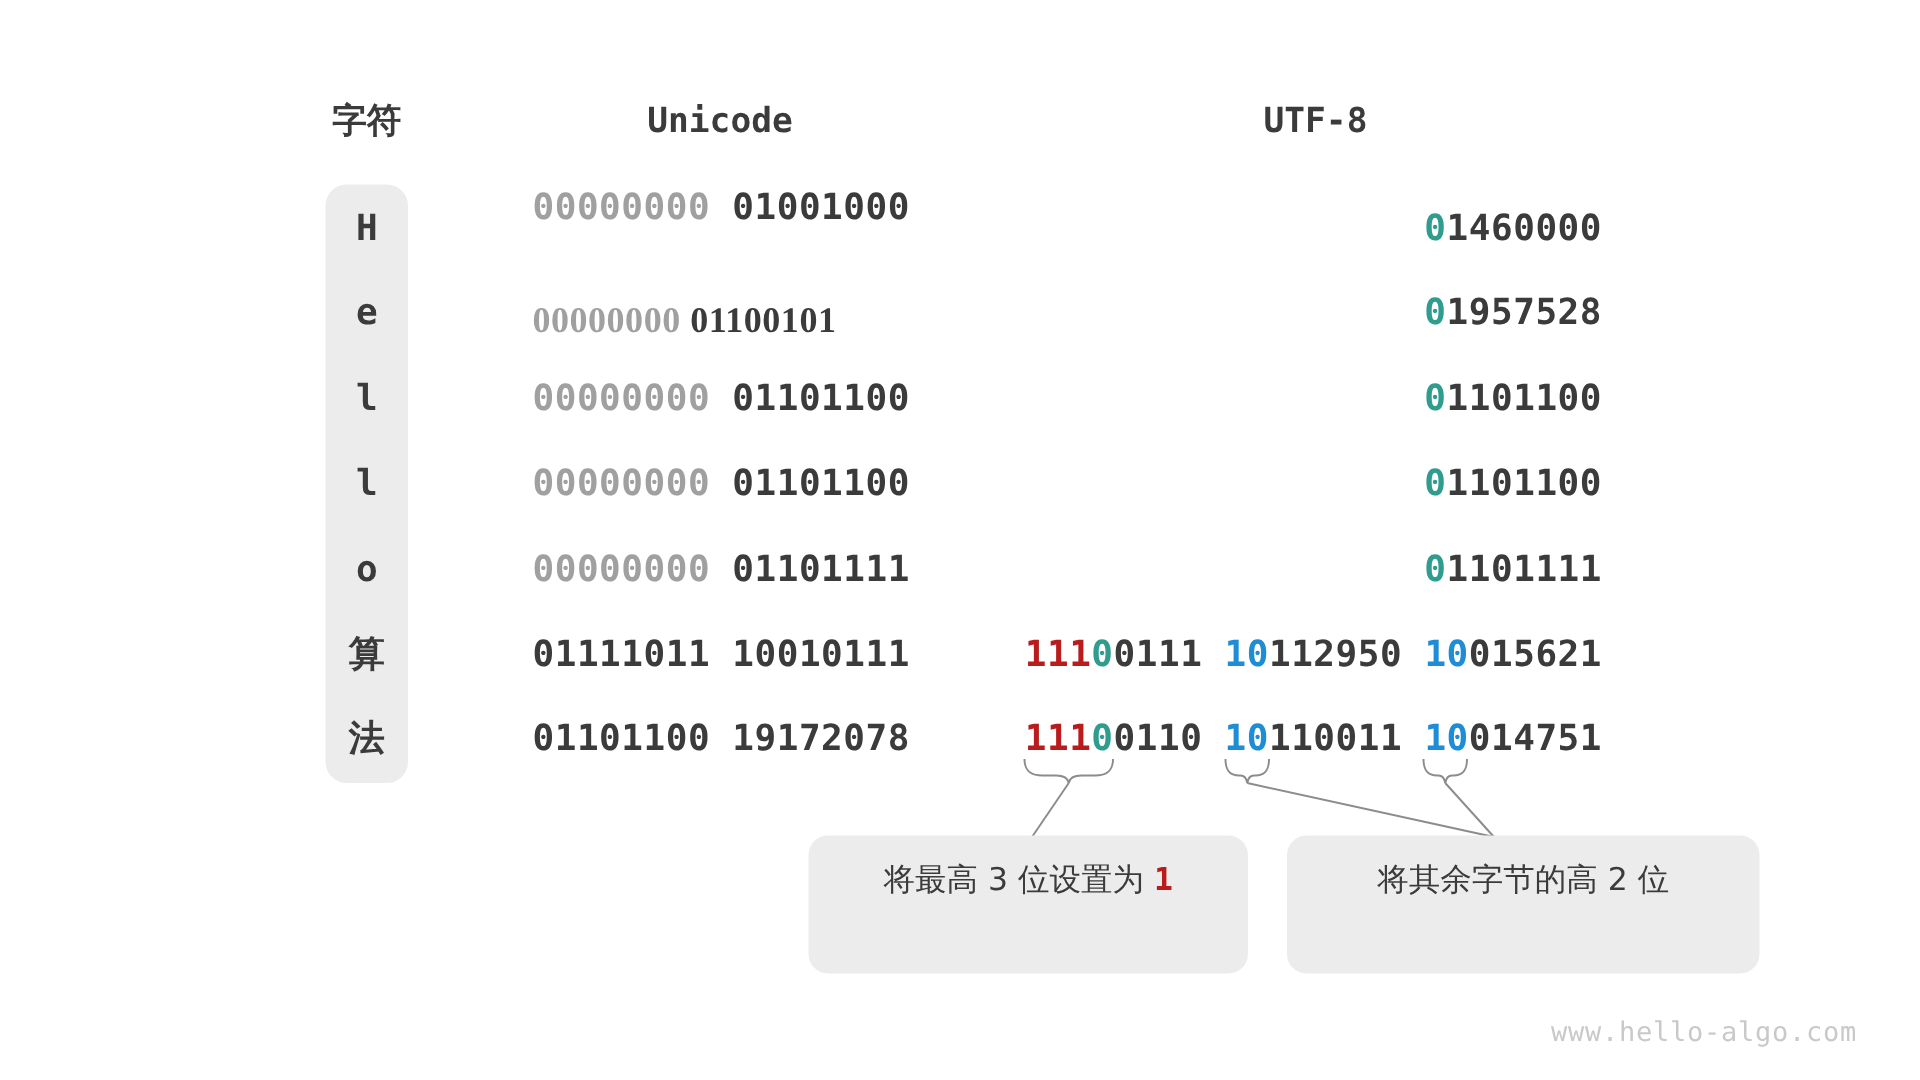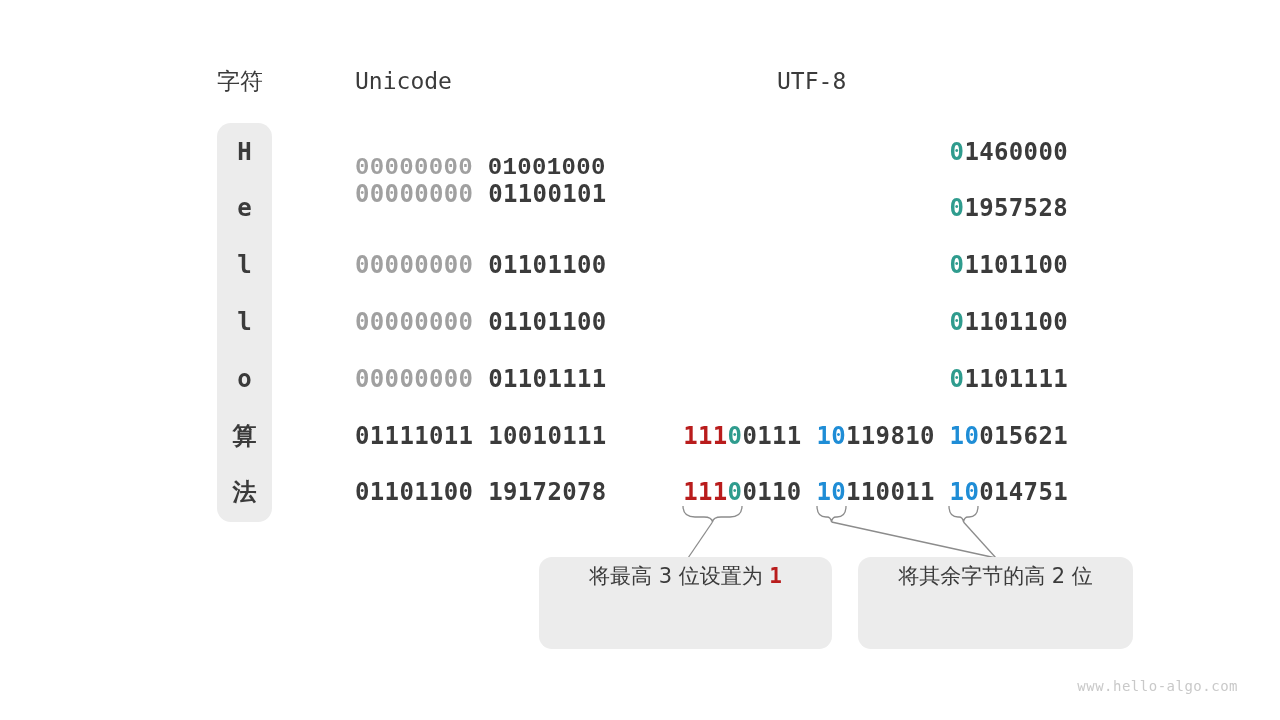--- a/index.html
+++ b/index.html
@@ -3,21 +3,21 @@
 <meta charset="utf-8">
 <style>
   html,body{margin:0;padding:0;}
   body{
     width:1280px;height:720px;position:relative;background:#ffffff;overflow:hidden;
     font-family:"DejaVu Sans","Liberation Sans",sans-serif;
   }
   
   .col-header{
     position:absolute;top:66px;height:30px;line-height:30px;
-    font-size:23px;font-weight:normal;color:#3b3b3b;
+    font-size:23px;font-weight:bold;color:#3b3b3b;text-align:center;
   }
   #hdr-char{left:217px;width:55px;}
   #hdr-unicode{left:355px;width:250px;font-family:"DejaVu Sans Mono","Liberation Mono",monospace;}
   #hdr-utf8{left:777px;width:200px;font-family:"DejaVu Sans Mono","Liberation Mono",monospace;}
   
   #char-pill{
     position:absolute;left:217px;top:123px;width:55px;height:399px;
     background:#ececec;border-radius:14px;
   }
   
@@ -40,64 +40,64 @@
   .seg-gray{color:#a0a0a0;}
   .seg-teal{color:#2f9c8e;}
   .seg-green{color:#b91c1c;}
   .seg-blue{color:#1f8dd6;}
   
   #annot-svg{position:absolute;left:0;top:0;width:1280px;height:720px;pointer-events:none;}
   #annot-svg path, #annot-svg line{stroke:#8c8c8c;stroke-width:1.3;fill:none;}
   
   .callout{
     position:absolute;top:557px;height:92px;background:#ececec;border-radius:13px;
-    box-sizing:border-box;padding-top:1px;
+    box-sizing:border-box;padding-top:11px;
   }
   #callout-1{left:539px;width:293px;}
-  #callout-2{left:858px;width:275px;}
+  #callout-2{left:858px;width:315px;}
   .callout-line{
     text-align:center;font-size:21px;line-height:36px;color:#3b3b3b;white-space:pre;
   }
   .callout-line .num{
     font-family:"DejaVu Sans Mono","Liberation Mono",monospace;font-weight:bold;font-size:21px;
   }
   
   #watermark{
-    position:absolute;right:42px;top:678px;font-size:14px;color:#c9c9c9;
+    position:absolute;right:42px;top:678px;font-size:18px;color:#c9c9c9;
     font-family:"DejaVu Sans Mono","Liberation Mono",monospace;letter-spacing:0.5px;
   }
 </style>
 </head>
 <body>
 
 <div class="col-header" id="hdr-char">字符</div>
 <div class="col-header" id="hdr-unicode">Unicode</div>
 <div class="col-header" id="hdr-utf8">UTF-8</div>
 
 <div id="char-pill"></div>
 
 <div id="rows-layer">
     <div class="bin-row-char" style="top: 135.5px;">H</div>
-    <div class="bin-unicode" style="top: 152px; font-family: Liberation Mono, monospace;"><span class="seg-gray">00000000 </span><span class="seg-dark">01001000</span></div>
+    <div class="bin-unicode" style="top: 122px;"><span class="seg-gray">00000000 </span><span class="seg-dark">01001000</span></div>
     <div class="bin-utf8" style="top: 135.5px;"><span class="seg-teal">0</span><span class="seg-dark">1460000</span></div>
     <div class="bin-row-char" style="top: 192.3px;">e</div>
-    <div class="bin-unicode" style="top: 178px;"><span class="seg-gray">00000000 </span><span class="seg-dark">01100101</span></div>
+    <div class="bin-unicode" style="top: 198px; font-family: Liberation Serif, serif;"><span class="seg-gray">00000000 </span><span class="seg-dark">01100101</span></div>
     <div class="bin-utf8" style="top: 192.3px;"><span class="seg-teal">0</span><span class="seg-dark">1957528</span></div>
     <div class="bin-row-char" style="top: 249.1px;">l</div>
     <div class="bin-unicode" style="top: 249.1px;"><span class="seg-gray">00000000 </span><span class="seg-dark">01101100</span></div>
     <div class="bin-utf8" style="top: 249.1px;"><span class="seg-teal">0</span><span class="seg-dark">1101100</span></div>
     <div class="bin-row-char" style="top: 305.9px;">l</div>
     <div class="bin-unicode" style="top: 305.9px;"><span class="seg-gray">00000000 </span><span class="seg-dark">01101100</span></div>
     <div class="bin-utf8" style="top: 305.9px;"><span class="seg-teal">0</span><span class="seg-dark">1101100</span></div>
     <div class="bin-row-char" style="top: 362.7px;">o</div>
     <div class="bin-unicode" style="top: 362.7px;"><span class="seg-gray">00000000 </span><span class="seg-dark">01101111</span></div>
     <div class="bin-utf8" style="top: 362.7px;"><span class="seg-teal">0</span><span class="seg-dark">1101111</span></div>
     <div class="bin-row-char" style="top: 419.5px;">算</div>
     <div class="bin-unicode" style="top: 419.5px;"><span class="seg-dark">01111011 10010111</span></div>
-    <div class="bin-utf8" style="top: 419.5px;"><span class="seg-green">111</span><span class="seg-teal">0</span><span class="seg-dark">0111 </span><span class="seg-blue">10</span><span class="seg-dark">119810 </span><span class="seg-blue">10</span><span class="seg-dark">015621</span></div>
+    <div class="bin-utf8" style="top: 419.5px;"><span class="seg-green">111</span><span class="seg-teal">0</span><span class="seg-dark">0111 </span><span class="seg-blue">10</span><span class="seg-dark">112950 </span><span class="seg-blue">10</span><span class="seg-dark">015621</span></div>
     <div class="bin-row-char" style="top: 476.3px;">法</div>
     <div class="bin-unicode" style="top: 476.3px;"><span class="seg-dark">01101100 19172078</span></div>
     <div class="bin-utf8" style="top: 476.3px;"><span class="seg-green">111</span><span class="seg-teal">0</span><span class="seg-dark">0110 </span><span class="seg-blue">10</span><span class="seg-dark">110011 </span><span class="seg-blue">10</span><span class="seg-dark">014751</span></div>
   </div>
 
 <svg id="annot-svg" viewBox="0 0 1280 720">
   <path d="M 683,506 C 683,514 687,517 695,517 L 704,517 C 710,517 712,519 712.5,522 C 713,519 715,517 721,517 L 730,517 C 738,517 742,514 742,506"></path>
   <path d="M 817,506 C 817,514 820,517 826,517 L 827,517 C 830,517 831,519 831.5,522 C 832,519 833,517 836,517 L 837,517 C 843,517 846,514 846,506"></path>
   <path d="M 949,506 C 949,514 952,517 958,517 L 959,517 C 962,517 963,519 963.5,522 C 964,519 965,517 968,517 L 969,517 C 975,517 978,514 978,506"></path>
   <line x1="712.5" y1="522" x2="688" y2="558"></line>

